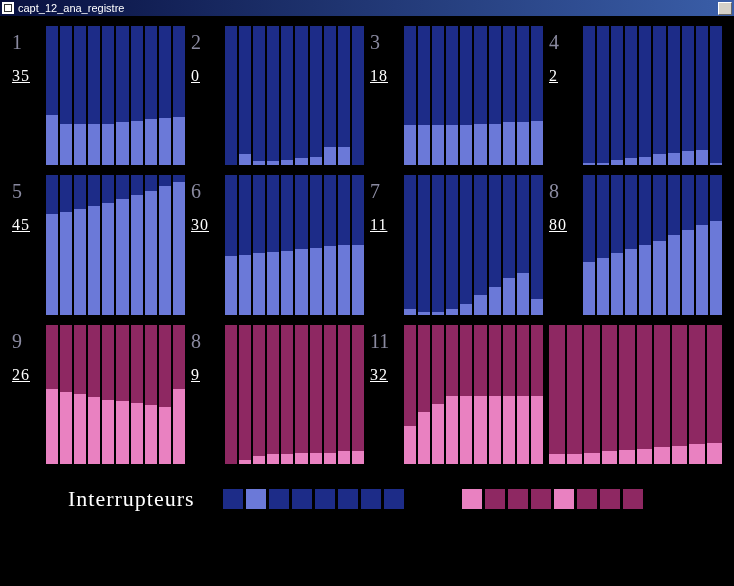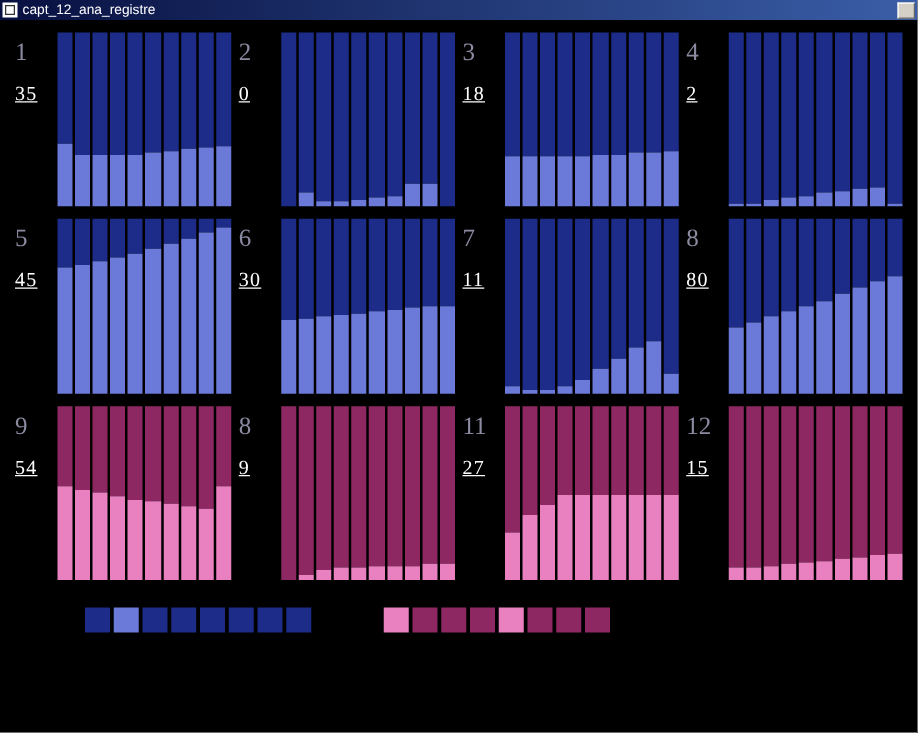--- a/index.html
+++ b/index.html
@@ -528,21 +528,21 @@
           </div>
           <div class="bar">
             <div class="top" style="background: rgb(29, 44, 136); height: 33%;"></div>
             <div class="bot" style="background: rgb(107, 121, 216); height: 67%;"></div>
           </div>
         </div>
       </div>
       <div class="cell">
         <div class="labels">
           <div class="idx">9</div>
-          <div class="val">54</div>
+          <div class="val">26</div>
         </div>
         <div class="chart">
           <div class="bar">
             <div class="top" style="background: rgb(142, 40, 98); height: 46%;"></div>
             <div class="bot" style="background: rgb(233, 129, 193); height: 54%;"></div>
           </div>
           <div class="bar">
             <div class="top" style="background: rgb(142, 40, 98); height: 48%;"></div>
             <div class="bot" style="background: rgb(233, 129, 193); height: 52%;"></div>
           </div>
@@ -624,21 +624,21 @@
           </div>
           <div class="bar">
             <div class="top" style="background: rgb(142, 40, 98); height: 91%;"></div>
             <div class="bot" style="background: rgb(233, 129, 193); height: 9%;"></div>
           </div>
         </div>
       </div>
       <div class="cell">
         <div class="labels">
           <div class="idx">11</div>
-          <div class="val">27</div>
+          <div class="val">32</div>
         </div>
         <div class="chart">
           <div class="bar">
             <div class="top" style="background: rgb(142, 40, 98); height: 73%;"></div>
             <div class="bot" style="background: rgb(233, 129, 193); height: 27%;"></div>
           </div>
           <div class="bar">
             <div class="top" style="background: rgb(142, 40, 98); height: 63%;"></div>
             <div class="bot" style="background: rgb(233, 129, 193); height: 37%;"></div>
           </div>
@@ -670,24 +670,20 @@
             <div class="top" style="background: rgb(142, 40, 98); height: 51%;"></div>
             <div class="bot" style="background: rgb(233, 129, 193); height: 49%;"></div>
           </div>
           <div class="bar">
             <div class="top" style="background: rgb(142, 40, 98); height: 51%;"></div>
             <div class="bot" style="background: rgb(233, 129, 193); height: 49%;"></div>
           </div>
         </div>
       </div>
       <div class="cell">
-        <div class="labels">
-          <div class="idx">12</div>
-          <div class="val">15</div>
-        </div>
         <div class="chart">
           <div class="bar">
             <div class="top" style="background: rgb(142, 40, 98); height: 93%;"></div>
             <div class="bot" style="background: rgb(233, 129, 193); height: 7%;"></div>
           </div>
           <div class="bar">
             <div class="top" style="background: rgb(142, 40, 98); height: 93%;"></div>
             <div class="bot" style="background: rgb(233, 129, 193); height: 7%;"></div>
           </div>
           <div class="bar">
@@ -720,20 +716,21 @@
           </div>
           <div class="bar">
             <div class="top" style="background: rgb(142, 40, 98); height: 85%;"></div>
             <div class="bot" style="background: rgb(233, 129, 193); height: 15%;"></div>
           </div>
         </div>
       </div>
     </div>
 
   <div class="footer">
+    <span class="footer-title">Interrupteurs</span>
     <span class="swatch-group" id="swA">
         <span class="swatch" style="background: rgb(29, 44, 136);"></span>
         <span class="swatch" style="background: rgb(107, 121, 216);"></span>
         <span class="swatch" style="background: rgb(29, 44, 136);"></span>
         <span class="swatch" style="background: rgb(29, 44, 136);"></span>
         <span class="swatch" style="background: rgb(29, 44, 136);"></span>
         <span class="swatch" style="background: rgb(29, 44, 136);"></span>
         <span class="swatch" style="background: rgb(29, 44, 136);"></span>
         <span class="swatch" style="background: rgb(29, 44, 136);"></span>
       </span>

